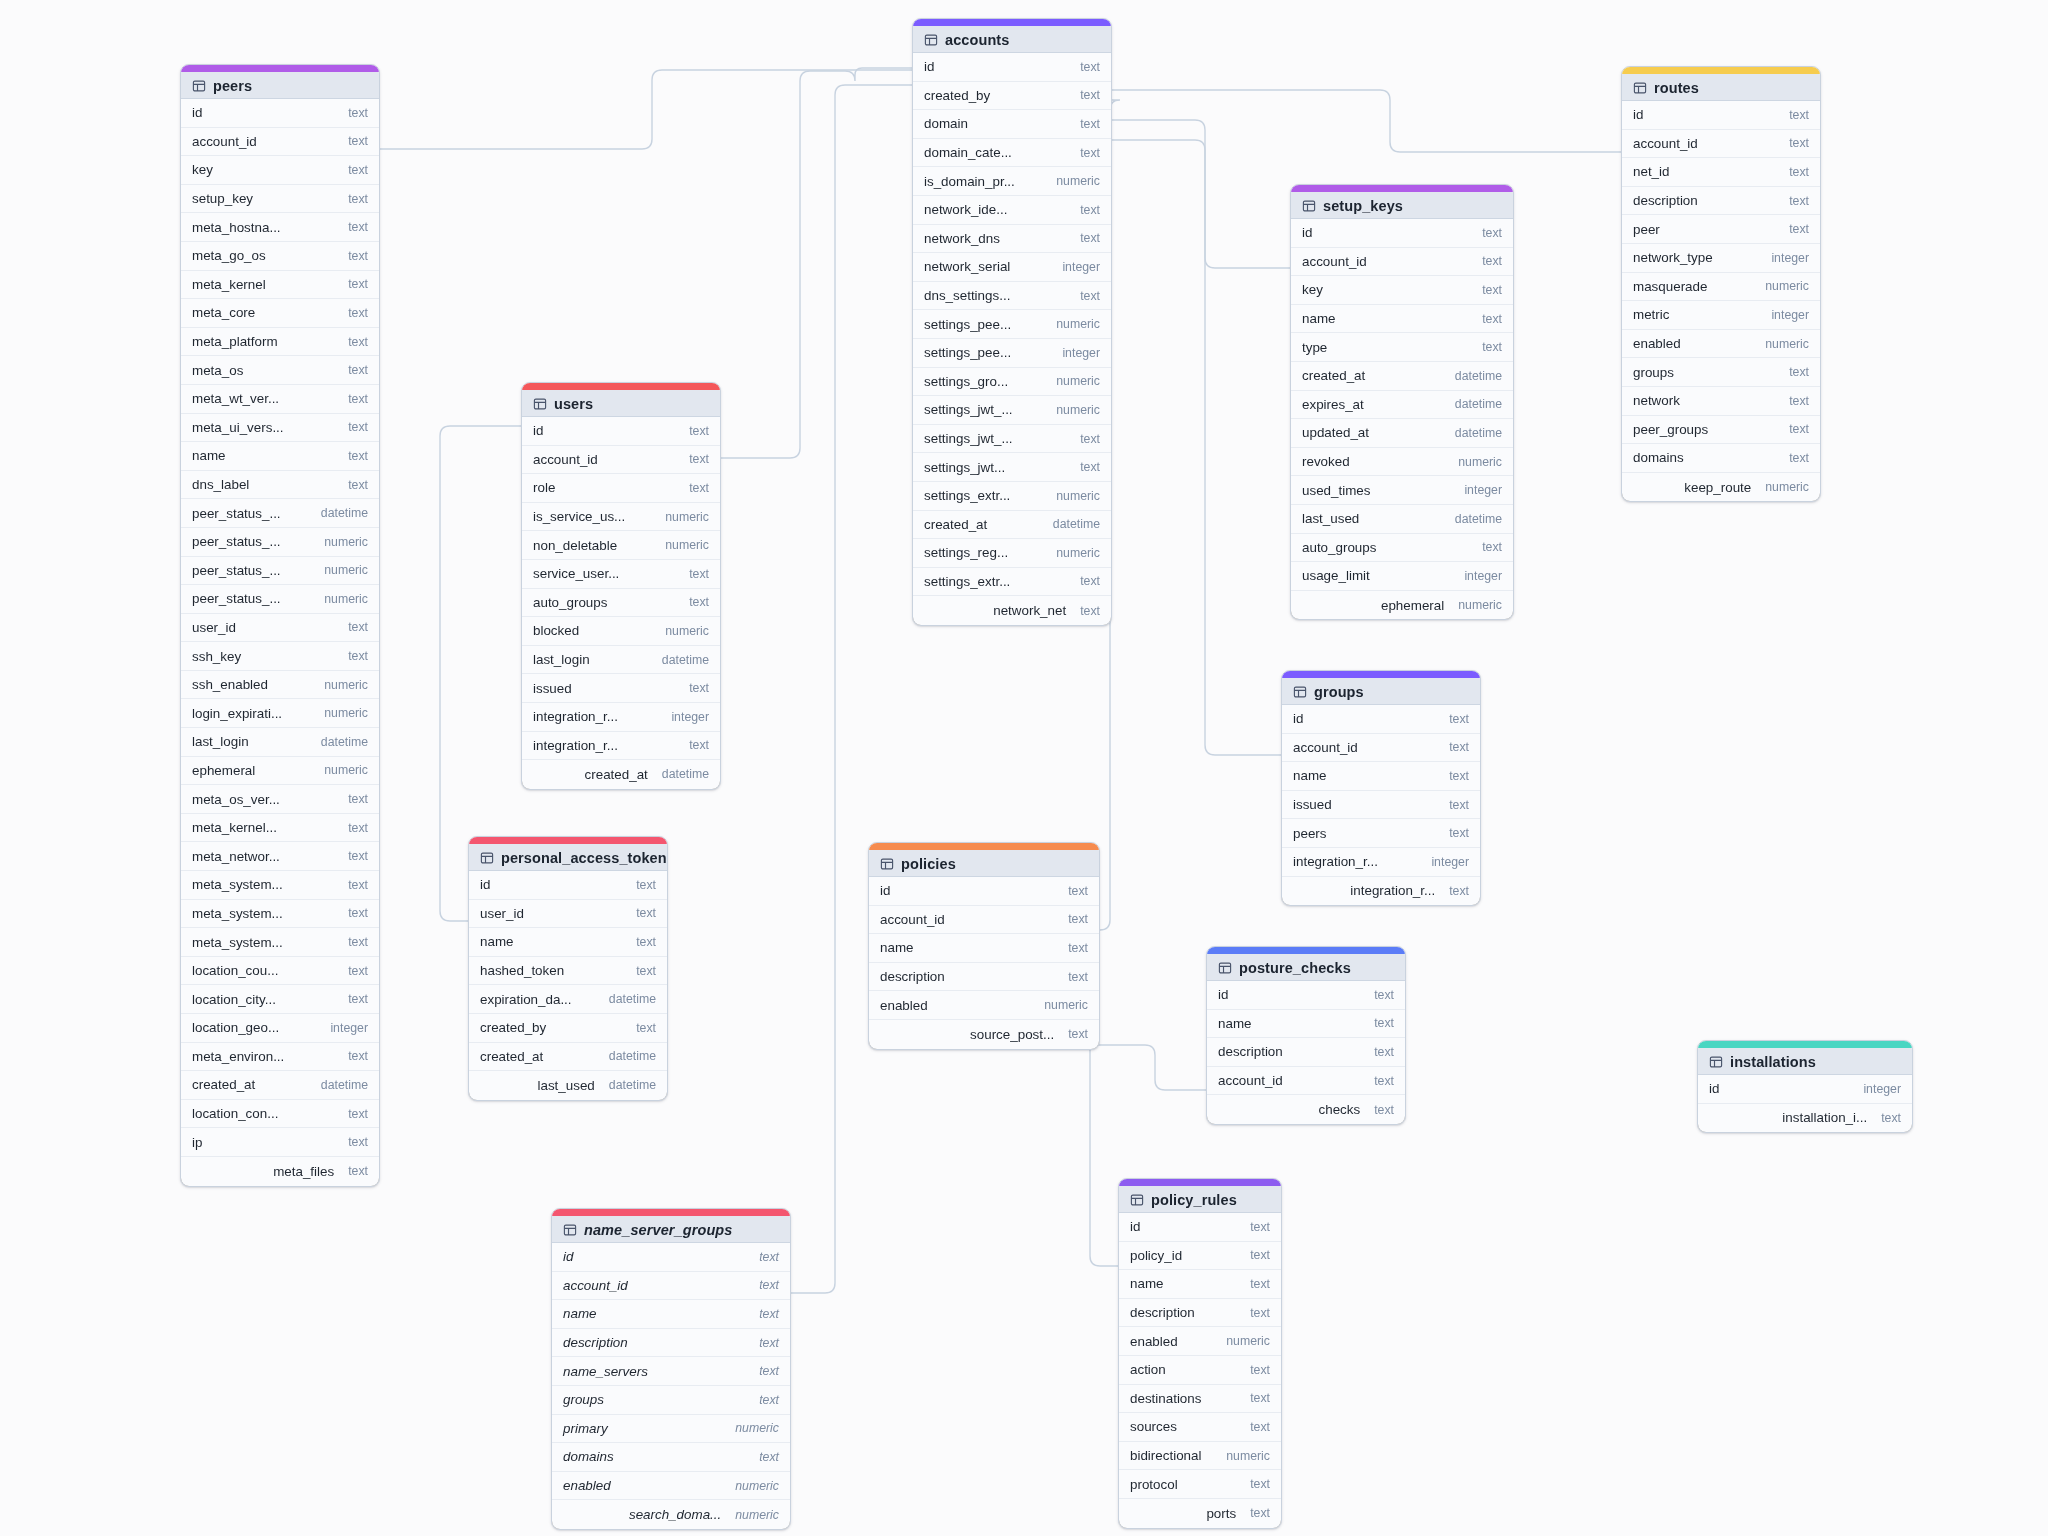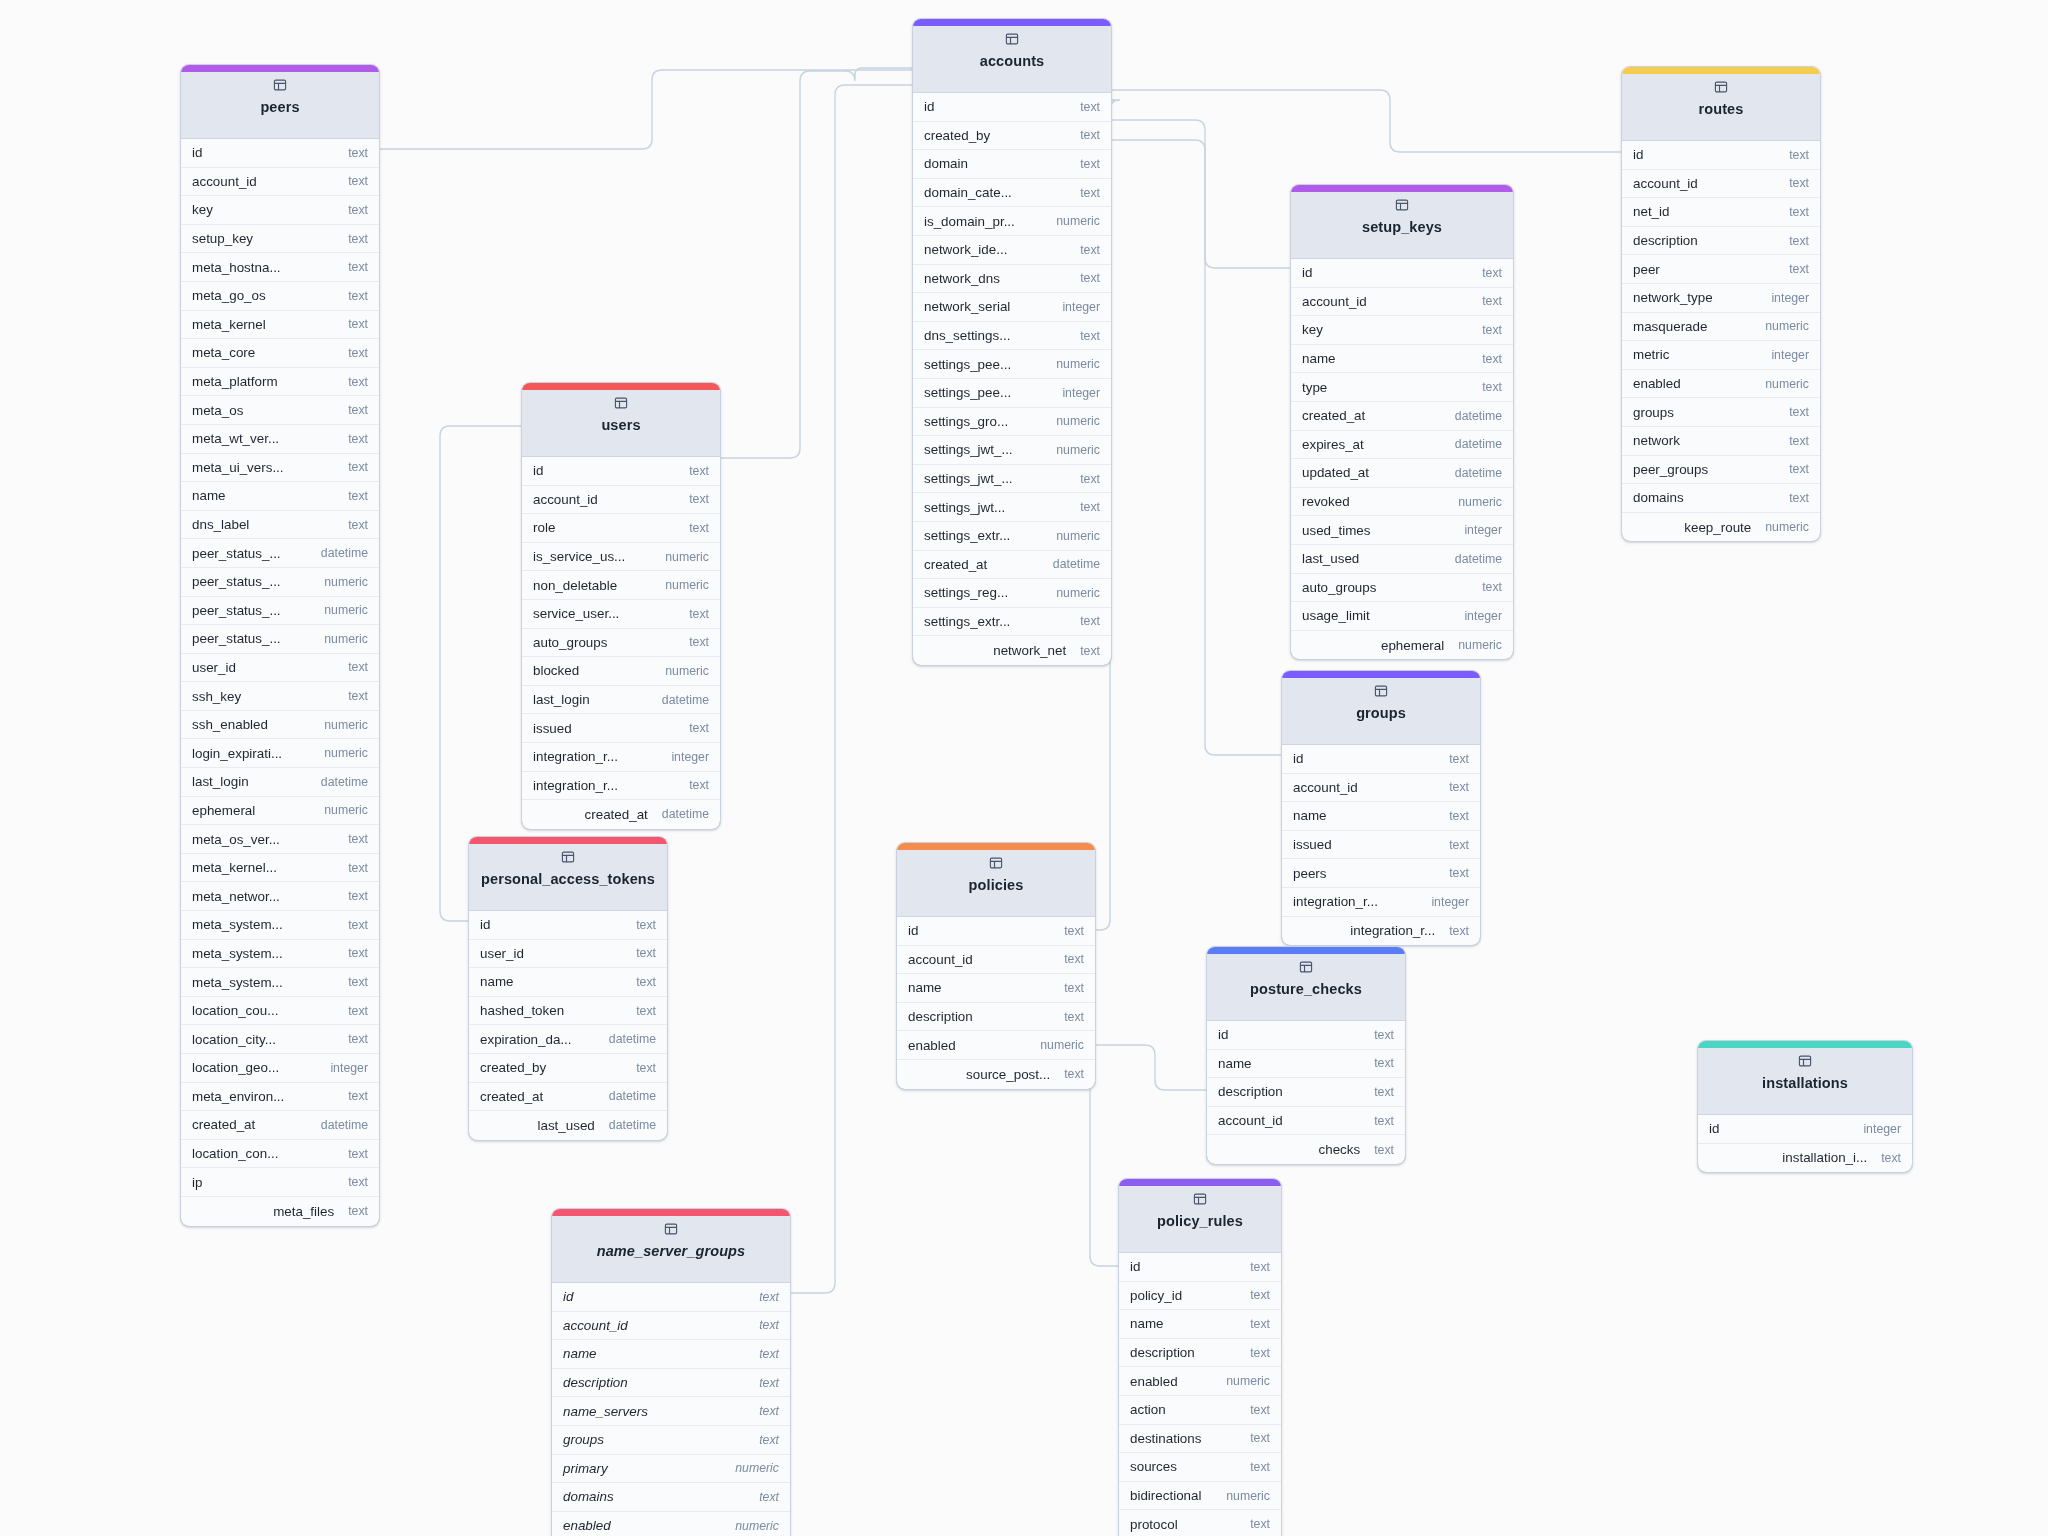--- a/index.html
+++ b/index.html
@@ -19,23 +19,22 @@
     border:1px solid #c9d2de;
     border-radius:9px;
     box-shadow:0 1px 3px rgba(30,41,59,.13),0 1px 1px rgba(30,41,59,.06);
     overflow:hidden;
     box-sizing:border-box;
   }
   .accent-bar{height:7px;width:100%;}
   .node-header{
     display:flex;align-items:center;gap:7px;
     background:#e2e7ef;
-    padding:6px 11px 23px 11px;
+    padding:6px 11px 4px 11px;
     border-bottom:1px solid #cdd6e2;
-    flex-direction:column;
   }
   .node-title{
     font-size:14.5px;font-weight:bold;color:#1c2430;letter-spacing:.1px;
     white-space:nowrap;
   }
   .tbl-icon{width:14px;height:14px;flex:0 0 14px;display:block;}
   .rows{display:block;background:#737373;}
   .row{
     display:flex;align-items:center;justify-content:space-between;
     padding:0 11px;
@@ -488,21 +487,21 @@
         <div class="row">
           <span class="col-name">settings_extr...</span>
           <span class="col-type">text</span>
         </div>
         <div class="row">
           <span class="col-name">network_net</span>
           <span class="col-type">text</span>
         </div>
       </div>
     </div>
-    <div class="table-node" style="left: 868px; top: 842px; width: 200px; margin-left: 28px;">
+    <div class="table-node" style="left: 868px; top: 842px; width: 232px;">
       <div class="accent-bar" style="background: rgb(246, 139, 78);"></div>
       <div class="node-header">
         <span style="display: flex;">
           <svg class="tbl-icon" viewBox="0 0 16 16" fill="none" stroke="#49546b" stroke-width="1.3">
             <rect x="1.6" y="2.4" width="12.8" height="11.2" rx="1.6"></rect>
             <line x1="1.6" y1="6.1" x2="14.4" y2="6.1"></line>
             <line x1="6.3" y1="6.1" x2="6.3" y2="13.6"></line>
           </svg>
         </span>
         <span class="node-title">policies</span>

